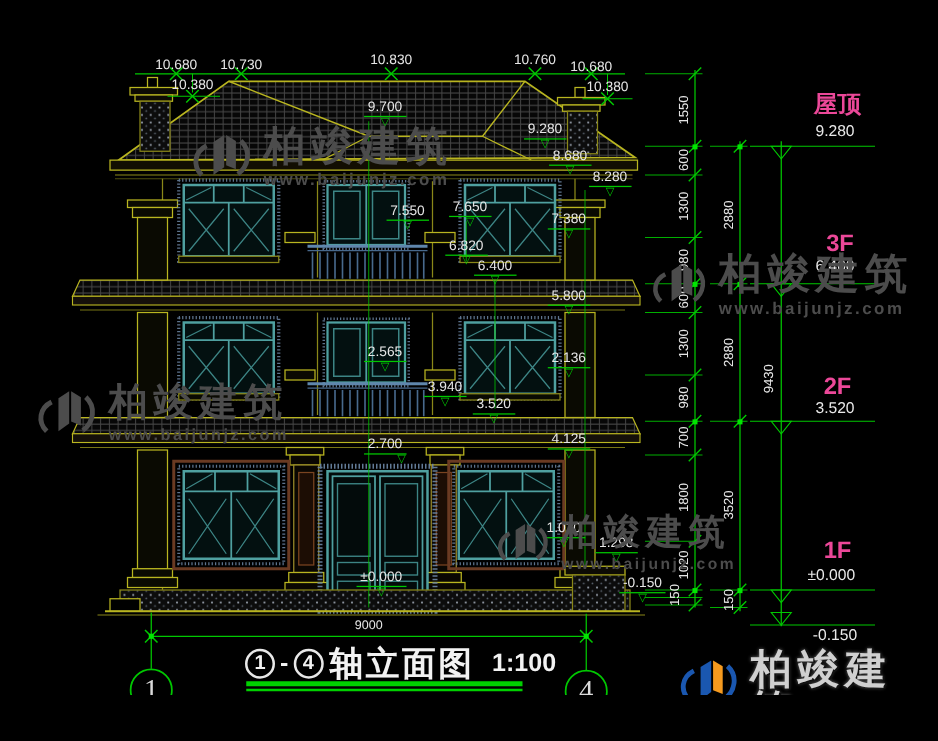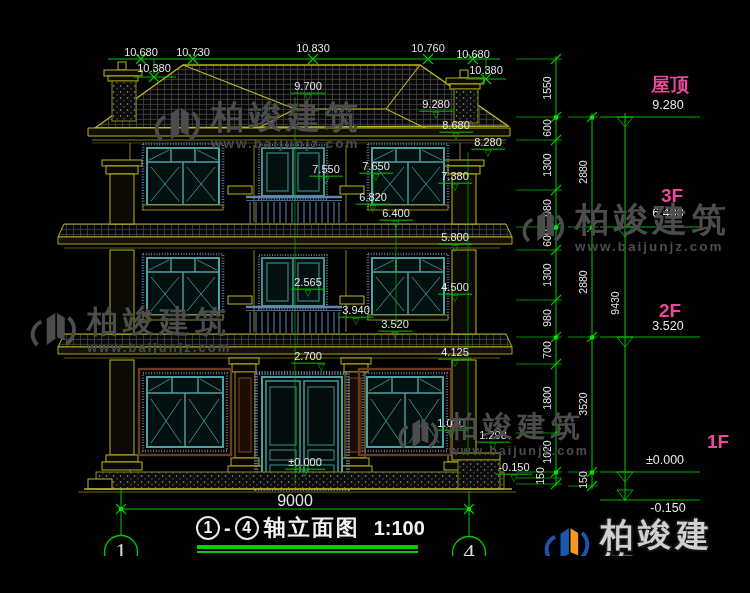--- a/index.html
+++ b/index.html
@@ -9,30 +9,30 @@
   
   .lb{position:absolute;transform:translate(-50%,-50%);display:flex;flex-direction:column;
       align-items:center;color:#e6e6e6;font-size:11px;line-height:1.1;white-space:nowrap;}
   .lb .t{padding:0 3px;}
   .lvl .t{border-bottom:1.2px solid #00c800;padding-bottom:1px;}
   .lvl .m{color:#00c800;font-size:9px;line-height:.62;margin-top:1px;}
   .xdim .t{padding:0 2px;}
   .vdim{transform:translate(-50%,-50%) rotate(-90deg);font-size:10.5px;}
   .fname{font-size:19px;font-weight:bold;color:#ec4899;justify-content:flex-end;}
   .fval{font-size:12.5px;color:#e9e9e9;}
-  .bdim{font-size:16px;}
+  .bdim{font-size:10px;}
   .axisnum{font-size:23px;color:#dadada;font-family:"Liberation Serif",serif;}
   
   #title{position:absolute;left:196px;top:513px;display:flex;align-items:center;gap:5px;
          color:#f2f2f2;}
   #title .circ{width:24px;height:24px;border:2px solid #e8e8e8;border-radius:50%;
          display:flex;align-items:center;justify-content:center;font-size:16px;font-weight:bold;
          box-sizing:border-box;}
   #title .dash{font-size:20px;font-weight:bold;margin:0 -1px;}
-  #title .name{font-size:22px;font-weight:bold;letter-spacing:2px;}
+  #title .name{font-size:27px;font-weight:bold;letter-spacing:2px;}
   #title .scale{font-size:20px;font-weight:bold;margin-left:9px;}
   .tline{position:absolute;background:#00d000;}
   #tl1{left:197px;top:545px;width:221px;height:4px;}
   #tl2{left:197px;top:551px;width:221px;height:2px;}
   
   .wm{position:absolute;display:flex;align-items:flex-start;gap:9px;color:#4c4c4c;}
   .wm .txt{display:flex;flex-direction:column;}
   .wm .brand{font-weight:bold;line-height:1;letter-spacing:5px;}
   .wm .url{font-weight:bold;letter-spacing:2px;margin-top:3px;}
   .wm .logo .sw{stroke:currentColor;fill:none;stroke-width:5;}
@@ -329,21 +329,21 @@
       </div>
       <div class="lb lvl" style="left: 455px; top: 241px;">
         <span class="t">5.800</span>
         <span class="m">▽</span>
       </div>
       <div class="lb lvl" style="left: 308px; top: 286px;">
         <span class="t">2.565</span>
         <span class="m">▽</span>
       </div>
       <div class="lb lvl" style="left: 455px; top: 291px;">
-        <span class="t">4.500</span>
+        <span class="t">2.136</span>
         <span class="m">▽</span>
       </div>
       <div class="lb lvl" style="left: 356px; top: 314px;">
         <span class="t">3.940</span>
         <span class="m">▽</span>
       </div>
       <div class="lb lvl" style="left: 395px; top: 328px;">
         <span class="t">3.520</span>
         <span class="m">▽</span>
       </div>
@@ -430,21 +430,21 @@
       </div>
       <div class="lb fval" style="left: 668px; top: 214px;">
         <span class="t">6.400</span>
       </div>
       <div class="lb fname" style="left: 670px; top: 311px;">
         <span class="t">2F</span>
       </div>
       <div class="lb fval" style="left: 668px; top: 327px;">
         <span class="t">3.520</span>
       </div>
-      <div class="lb fname" style="left: 670px; top: 442px; margin-left: 48px;">
+      <div class="lb fname" style="left: 670px; top: 442px;">
         <span class="t">1F</span>
       </div>
       <div class="lb fval" style="left: 665px; top: 461px;">
         <span class="t">±0.000</span>
       </div>
       <div class="lb fval" style="left: 668px; top: 509px;">
         <span class="t">-0.150</span>
       </div>
       <div class="lb bdim" style="left: 295px; top: 501px;">
         <span class="t">9000</span>

